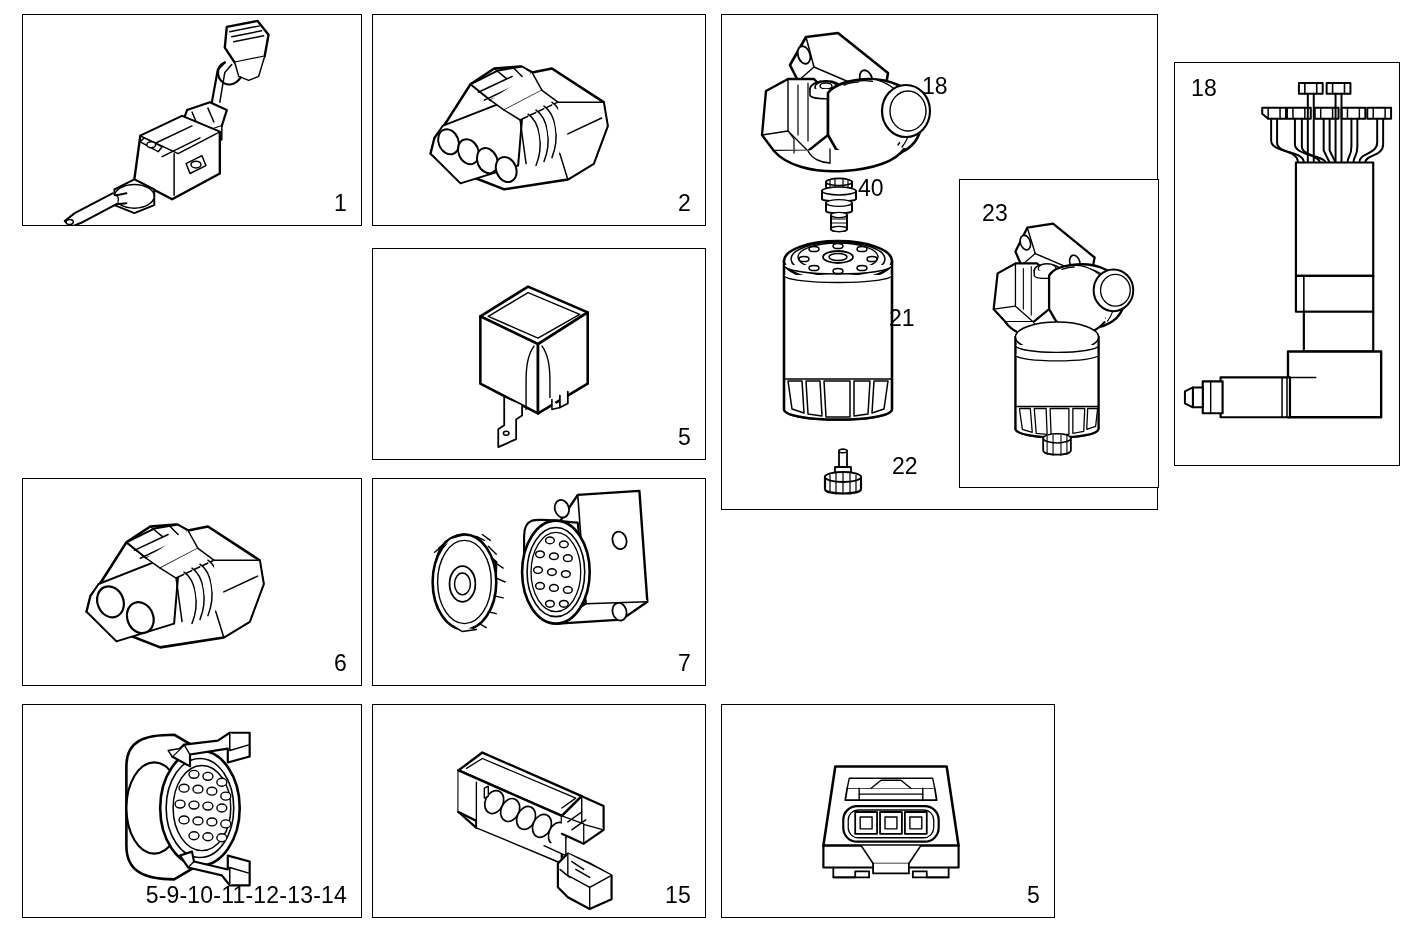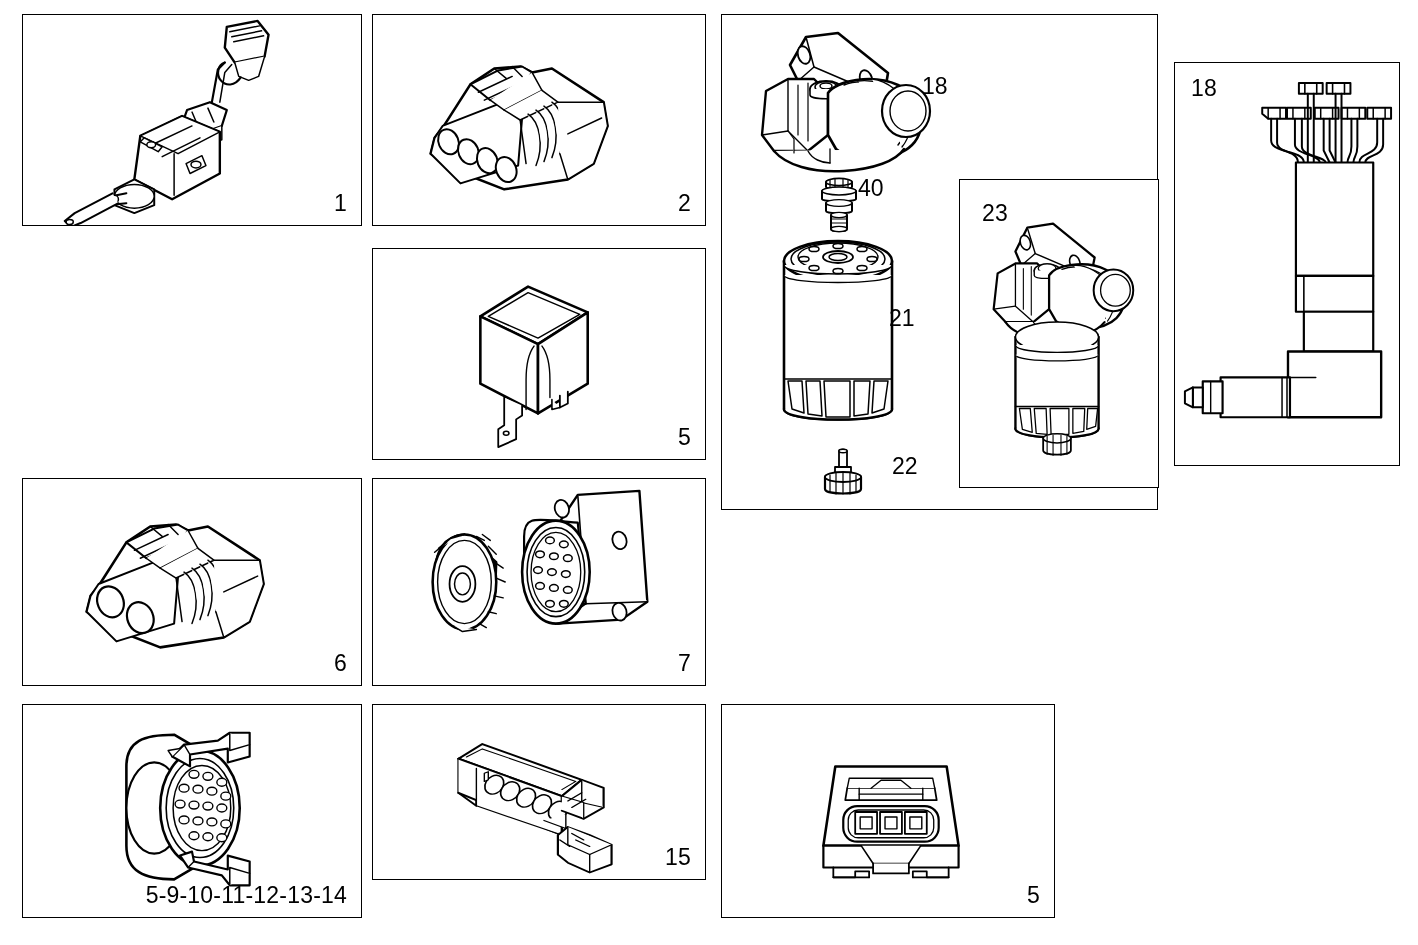--- a/index.html
+++ b/index.html
@@ -269,21 +269,21 @@
 
           <path d="M158 152 L166 164 L200 172 L208 182 L228 182 L228 158 L206 152 L206 166 L172 158 L170 148 Z" stroke-width="2.2"></path>
           <path d="M208 182 L208 164 L228 170" stroke-width="1.5"></path>
           <path d="M166 164 L172 158" stroke-width="1.4"></path>
         </g>
       </svg>
     </div>
     <span class="plabel br">5-9-10-11-12-13-14</span>
   </div>
 
-  <div class="panel" style="left:372px;top:704px;width:334px;height:176px;">
+  <div class="panel" style="left:372px;top:704px;width:334px;height:214px;">
     <div class="art">
       <svg viewBox="0 0 334 214" preserveAspectRatio="none">
         <g fill="#fff" stroke="#000" stroke-width="1.5" stroke-linejoin="round" stroke-linecap="round">
 
           <path d="M86 66 L110 48 L210 92 L190 112 Z" stroke-width="2.4"></path>
           <path d="M94 64 L110 54 L204 94 L190 104" stroke-width="1.3"></path>
 
           <path d="M86 66 L86 108 L104 124 L104 78 Z" stroke-width="2.2"></path>
           <path d="M92 70 L92 112" stroke-width="1.3"></path>
 

